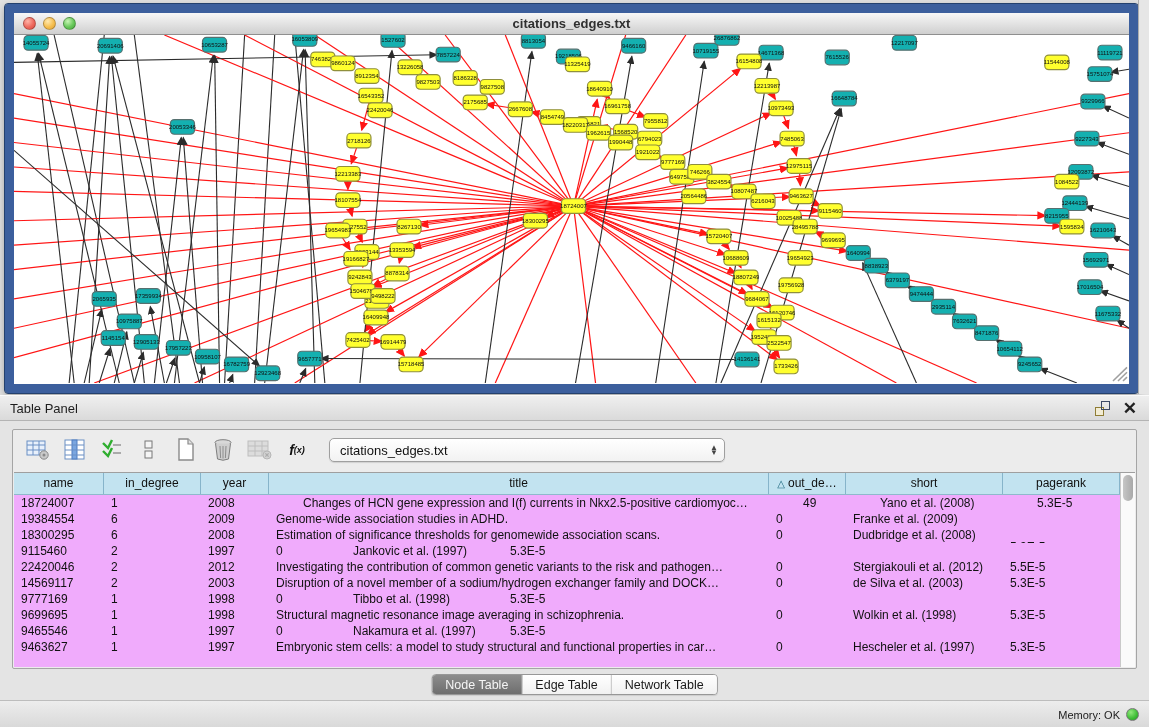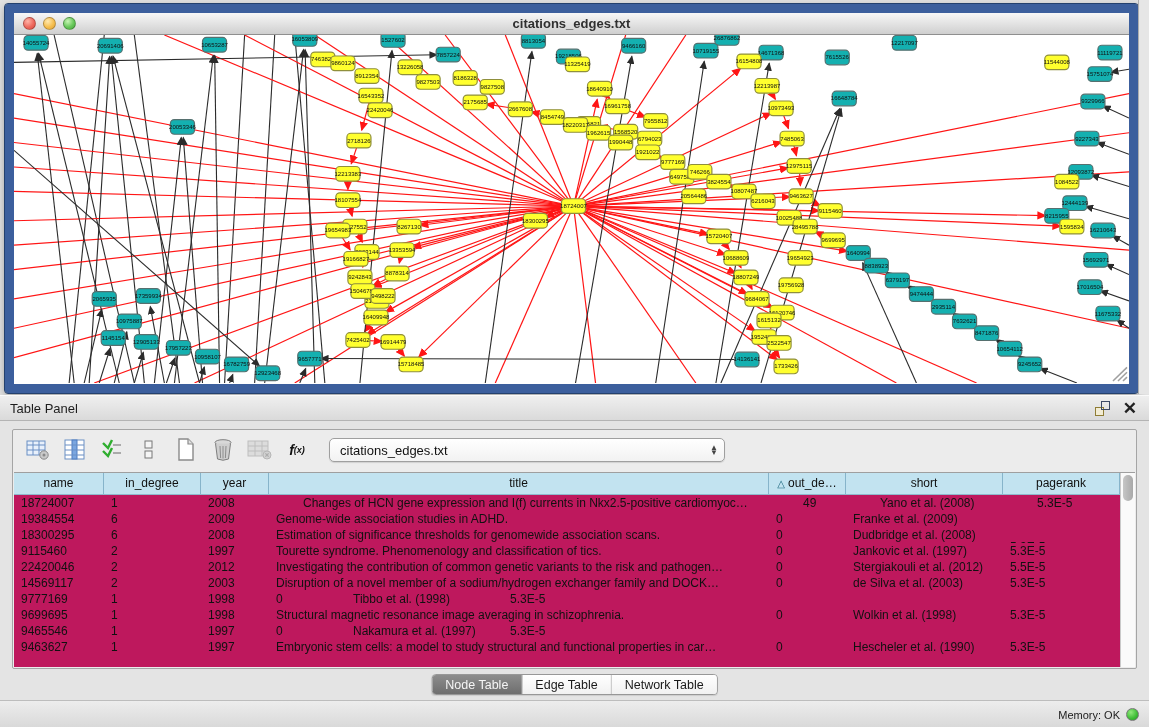--- a/index.html
+++ b/index.html
@@ -43,21 +43,21 @@
   .tp-inner { position:absolute; left:12px; right:12px; top:34px; height:240px;
     border:1px solid #a5a5a5; background:#ececec; border-radius:2px; }
   .toolbar { height:40px; display:flex; align-items:center; gap:11px; padding:0 12px; }
   .tool-btn { width:26px; height:26px; display:flex; align-items:center; justify-content:center; cursor:pointer; }
   .fx { font-size:14px; color:#111; font-style:italic; font-weight:bold; }
   .fx small { font-size:9px; }
   .combo { margin-left:8px; width:396px; height:24px; background:linear-gradient(#ffffff,#f2f2f2);
     border:1px solid #9f9f9f; border-radius:5px; display:flex; align-items:center;
     padding:0 6px 0 10px; font-size:13px; color:#111; cursor:pointer; box-shadow:0 1px 1px rgba(0,0,0,.12); }
   .combo .stepper { margin-left:auto; display:flex; flex-direction:column; line-height:5px; font-size:8px; color:#444; }
-  .tablewrap { position:absolute; left:1px; right:1px; top:42px; bottom:1px; background:#be185d;
+  .tablewrap { position:absolute; left:1px; right:1px; top:42px; bottom:1px; background:#f0abfc;
     border-top:1px solid #9f9f9f; display:flex; }
   .grid { flex:1; overflow:hidden; }
   .thead { display:flex; height:22px; background:#c2e3f0; border-bottom:1px solid #8fb9cc; }
   .th { font-size:12px; color:#101010; line-height:21px; text-align:center;
     border-right:1px solid #86b4ca; overflow:hidden; white-space:nowrap; cursor:pointer; }
   .th .tri { color:#206a80; font-size:10px; margin-right:3px; }
   .trow { display:flex; height:16px; }
   .td { font-size:12px; color:#111; line-height:16px; padding-left:7px;
     overflow:hidden; white-space:nowrap; }
   .vscroll { width:15px; background:#fafafa; border-left:1px solid #c9c9c9; position:relative; }
@@ -875,21 +875,20 @@
               <div class="td" style="width: 68px;">2008</div>
               <div class="td" style="width: 500px;">Estimation of significance thresholds for genomewide association scans.</div>
               <div class="td" style="width: 77px;">0</div>
               <div class="td" style="width: 157px;">Dudbridge et al. (2008)</div>
               <div class="td" style="width: 100px; flex: 1 1 0%; margin-top: 12px;">5.9E-5</div>
             </div>
             <div class="trow">
               <div class="td" style="width: 90px;">9115460</div>
               <div class="td" style="width: 97px;">2</div>
               <div class="td" style="width: 68px;">1997</div>
-              <div class="td" style="width: 500px;">Tourette syndrome. Phenomenology and classification of tics.</div>
               <div class="td" style="width: 77px;">0</div>
               <div class="td" style="width: 157px;">Jankovic et al. (1997)</div>
               <div class="td" style="width: 100px; flex: 1 1 0%;">5.3E-5</div>
             </div>
             <div class="trow">
               <div class="td" style="width: 90px;">22420046</div>
               <div class="td" style="width: 97px;">2</div>
               <div class="td" style="width: 68px;">2012</div>
               <div class="td" style="width: 500px;">Investigating the contribution of common genetic variants to the risk and pathogen…</div>
               <div class="td" style="width: 77px;">0</div>
@@ -929,21 +928,21 @@
               <div class="td" style="width: 77px;">0</div>
               <div class="td" style="width: 157px;">Nakamura et al. (1997)</div>
               <div class="td" style="width: 100px; flex: 1 1 0%;">5.3E-5</div>
             </div>
             <div class="trow">
               <div class="td" style="width: 90px;">9463627</div>
               <div class="td" style="width: 97px;">1</div>
               <div class="td" style="width: 68px;">1997</div>
               <div class="td" style="width: 500px;">Embryonic stem cells: a model to study structural and functional properties in car…</div>
               <div class="td" style="width: 77px;">0</div>
-              <div class="td" style="width: 157px;">Hescheler et al. (1990)</div>
+              <div class="td" style="width: 157px;">Hescheler et al. (1997)</div>
               <div class="td" style="width: 100px; flex: 1 1 0%;">5.3E-5</div>
             </div>
           </div>
       </div>
       <div class="vscroll">
         <div class="vthumb"></div>
       </div>
     </div>
   </div>
 

